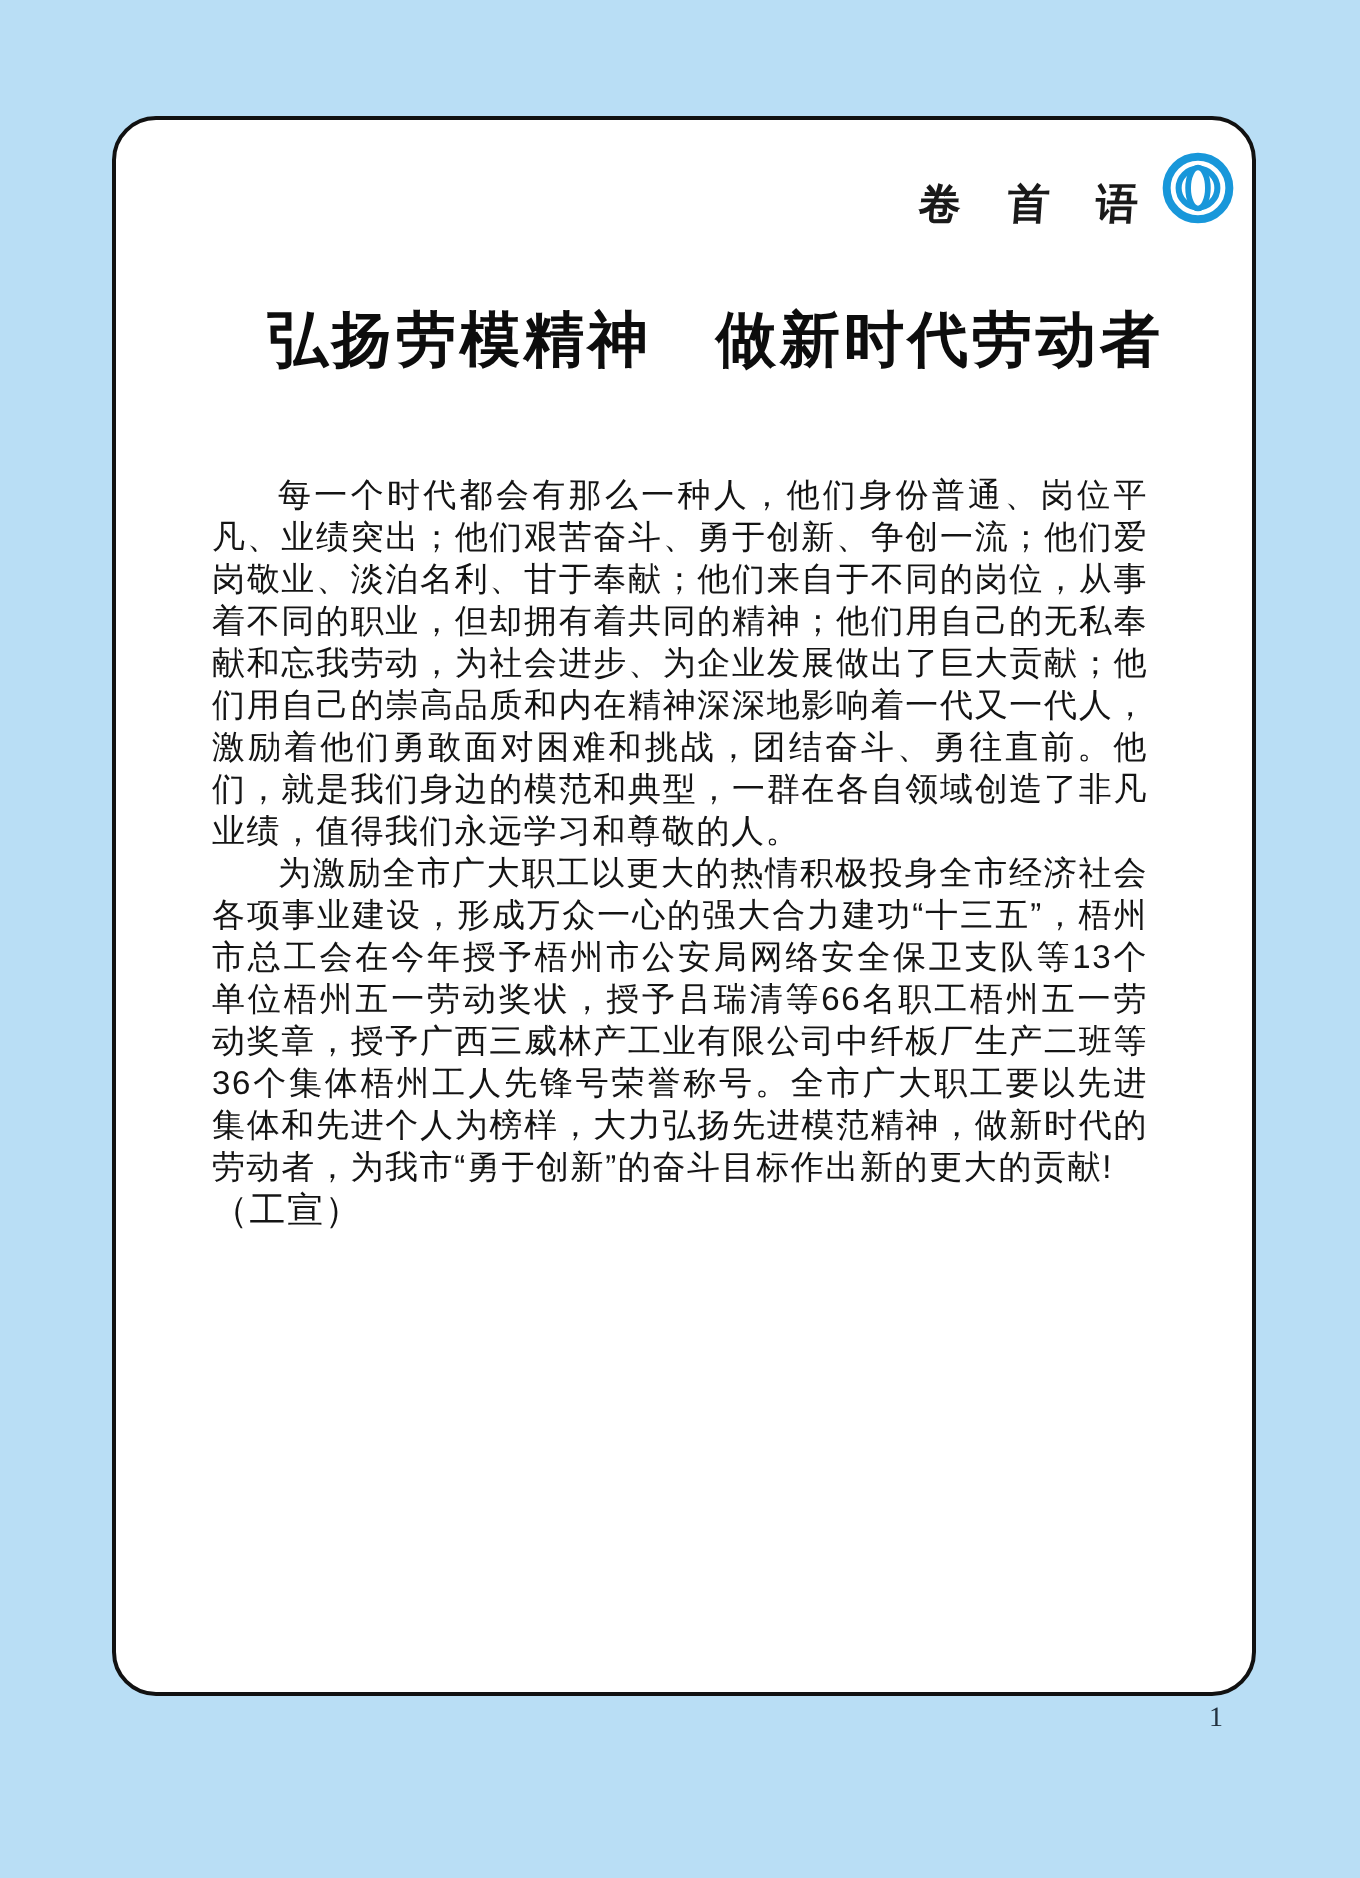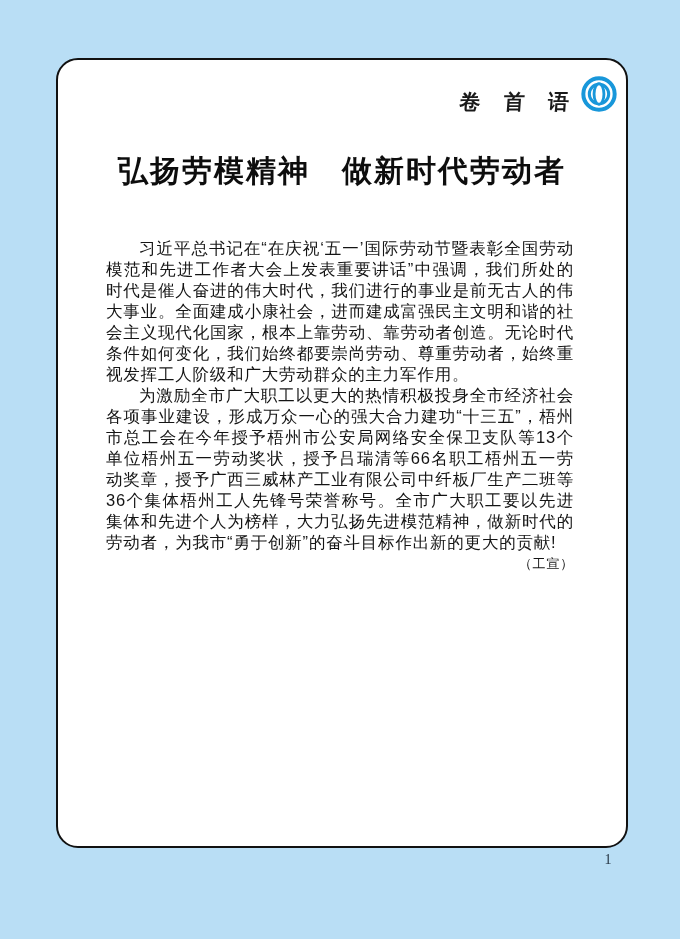--- a/index.html
+++ b/index.html
@@ -53,20 +53,21 @@
     left: 0;
     width: 100%;
     margin: 0;
     text-align: center;
     font-size: 30px;
     line-height: 34px;
     font-weight: 900;
     letter-spacing: 2px;
     color: #0d0d0d;
     font-family: "Liberation Sans", sans-serif;
+    padding-left: 16px;
   }
 
   .body {
     position: absolute;
     top: 178px;
     left: 48px;
     right: 52px;
     color: #141414;
   }
 
@@ -75,24 +76,23 @@
     font-size: 16.5px;
     line-height: 21px;
     letter-spacing: 0.8px;
     text-align: justify;
     text-justify: inter-character;
     text-indent: 2em;
   }
 
   .byline {
     margin-top: 0;
-    font-size: 13px;
+    font-size: 18px;
     line-height: 21px;
     letter-spacing: 0.8px;
-    text-align: right;
   }
 
   .page-number {
     position: absolute;
     left: 598px;
     top: 852px;
     width: 20px;
     text-align: center;
     font-family: "Liberation Serif", serif;
     font-size: 14px;
@@ -112,21 +112,21 @@
           <circle cx="20" cy="20" r="16.5" fill="none" class="logo-stroke" stroke="#1897da" stroke-width="4.2"></circle>
           <circle cx="20" cy="20" r="10.2" fill="none" class="logo-stroke" stroke="#1897da" stroke-width="3.2"></circle>
           <ellipse cx="20" cy="20" rx="5.2" ry="10.8" fill="#ffffff" class="logo-stroke" stroke="#1897da" stroke-width="3"></ellipse>
         </svg>
       </span>
     </div>
 
     <h1 class="title">弘扬劳模精神　做新时代劳动者</h1>
 
     <div class="body">
-      <p>习近平总书记在“在庆祝‘五一’国际劳动节暨表彰全国劳动模范和先进工作者大会上发表重要讲话”中强调，我们所处的时代是催人奋进的伟大时代，我们进行的事业是前无古人的伟大事业。全面建成小康社会，进而建成富强民主文明和谐的社会主义现代化国家，根本上靠劳动、靠劳动者创造。无论时代条件如何变化，我们始终都要崇尚劳动、尊重劳动者，始终重视发挥工人阶级和广大劳动群众的主力军作用。</p>
+      <p>每一个时代都会有那么一种人，他们身份普通、岗位平凡、业绩突出；他们艰苦奋斗、勇于创新、争创一流；他们爱岗敬业、淡泊名利、甘于奉献；他们来自于不同的岗位，从事着不同的职业，但却拥有着共同的精神；他们用自己的无私奉献和忘我劳动，为社会进步、为企业发展做出了巨大贡献；他们用自己的崇高品质和内在精神深深地影响着一代又一代人，激励着他们勇敢面对困难和挑战，团结奋斗、勇往直前。他们，就是我们身边的模范和典型，一群在各自领域创造了非凡业绩，值得我们永远学习和尊敬的人。</p>
       <p>为激励全市广大职工以更大的热情积极投身全市经济社会各项事业建设，形成万众一心的强大合力建功“十三五”，梧州市总工会在今年授予梧州市公安局网络安全保卫支队等13个单位梧州五一劳动奖状，授予吕瑞清等66名职工梧州五一劳动奖章，授予广西三威林产工业有限公司中纤板厂生产二班等36个集体梧州工人先锋号荣誉称号。全市广大职工要以先进集体和先进个人为榜样，大力弘扬先进模范精神，做新时代的劳动者，为我市“勇于创新”的奋斗目标作出新的更大的贡献!</p>
       <div class="byline">（工宣）</div>
     </div>
 
   </div>
 
   <div class="page-number">1</div>
 </div>
 
 </body></html>

